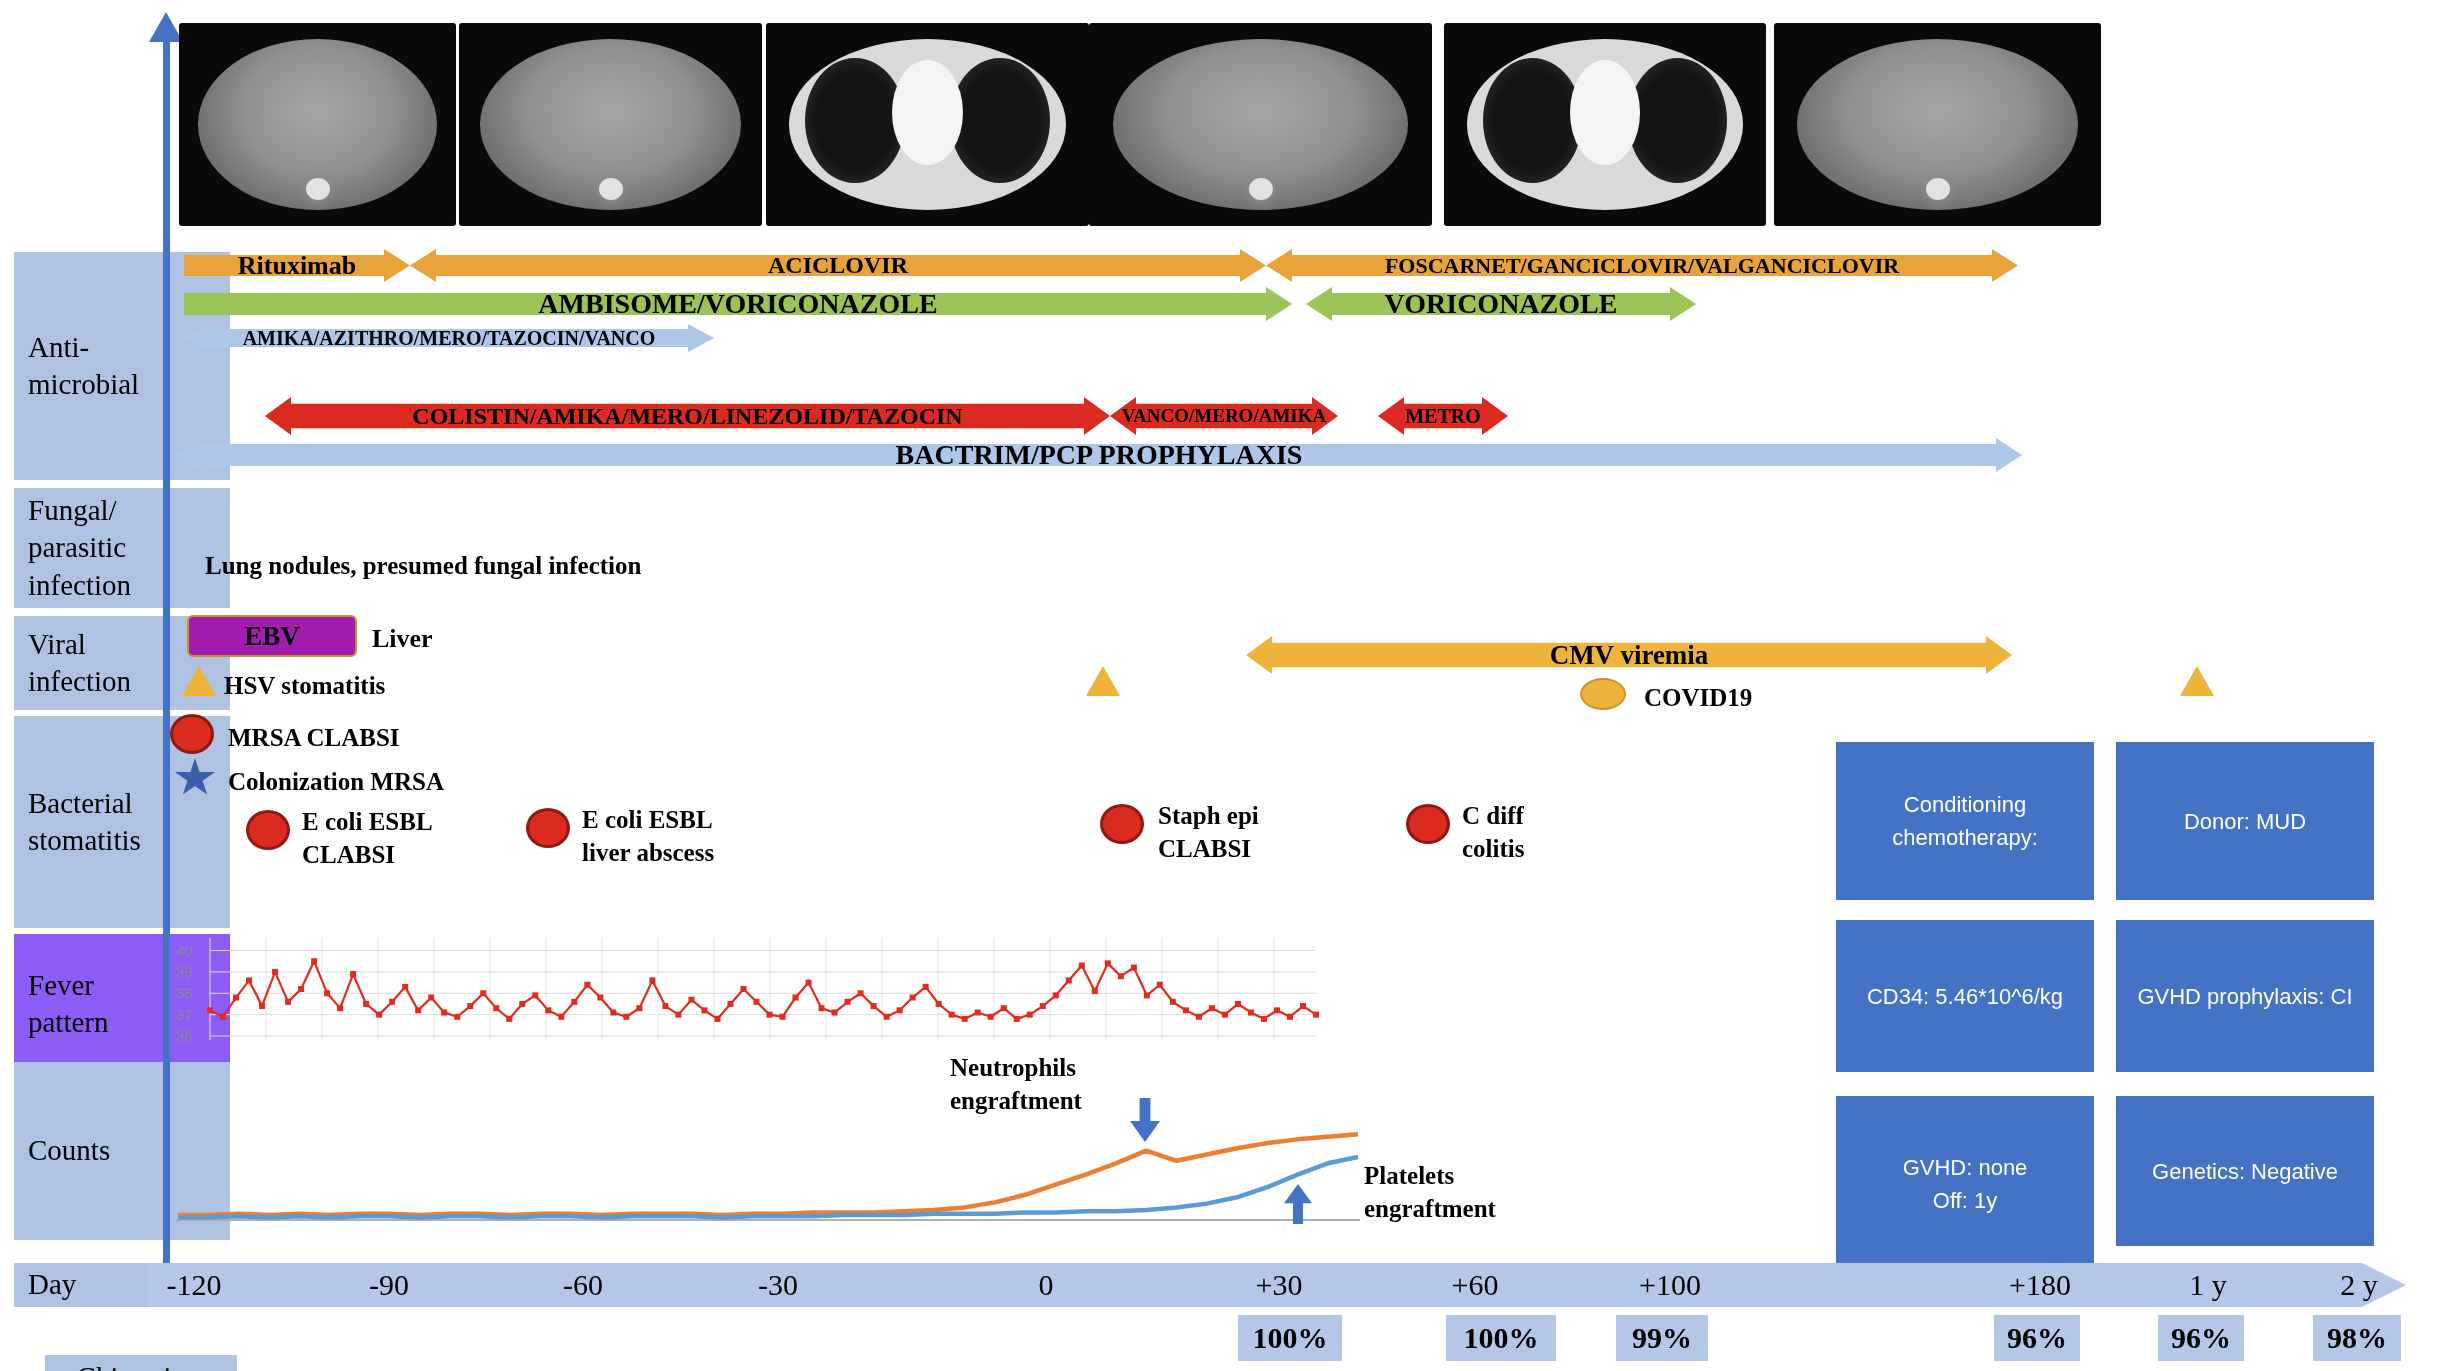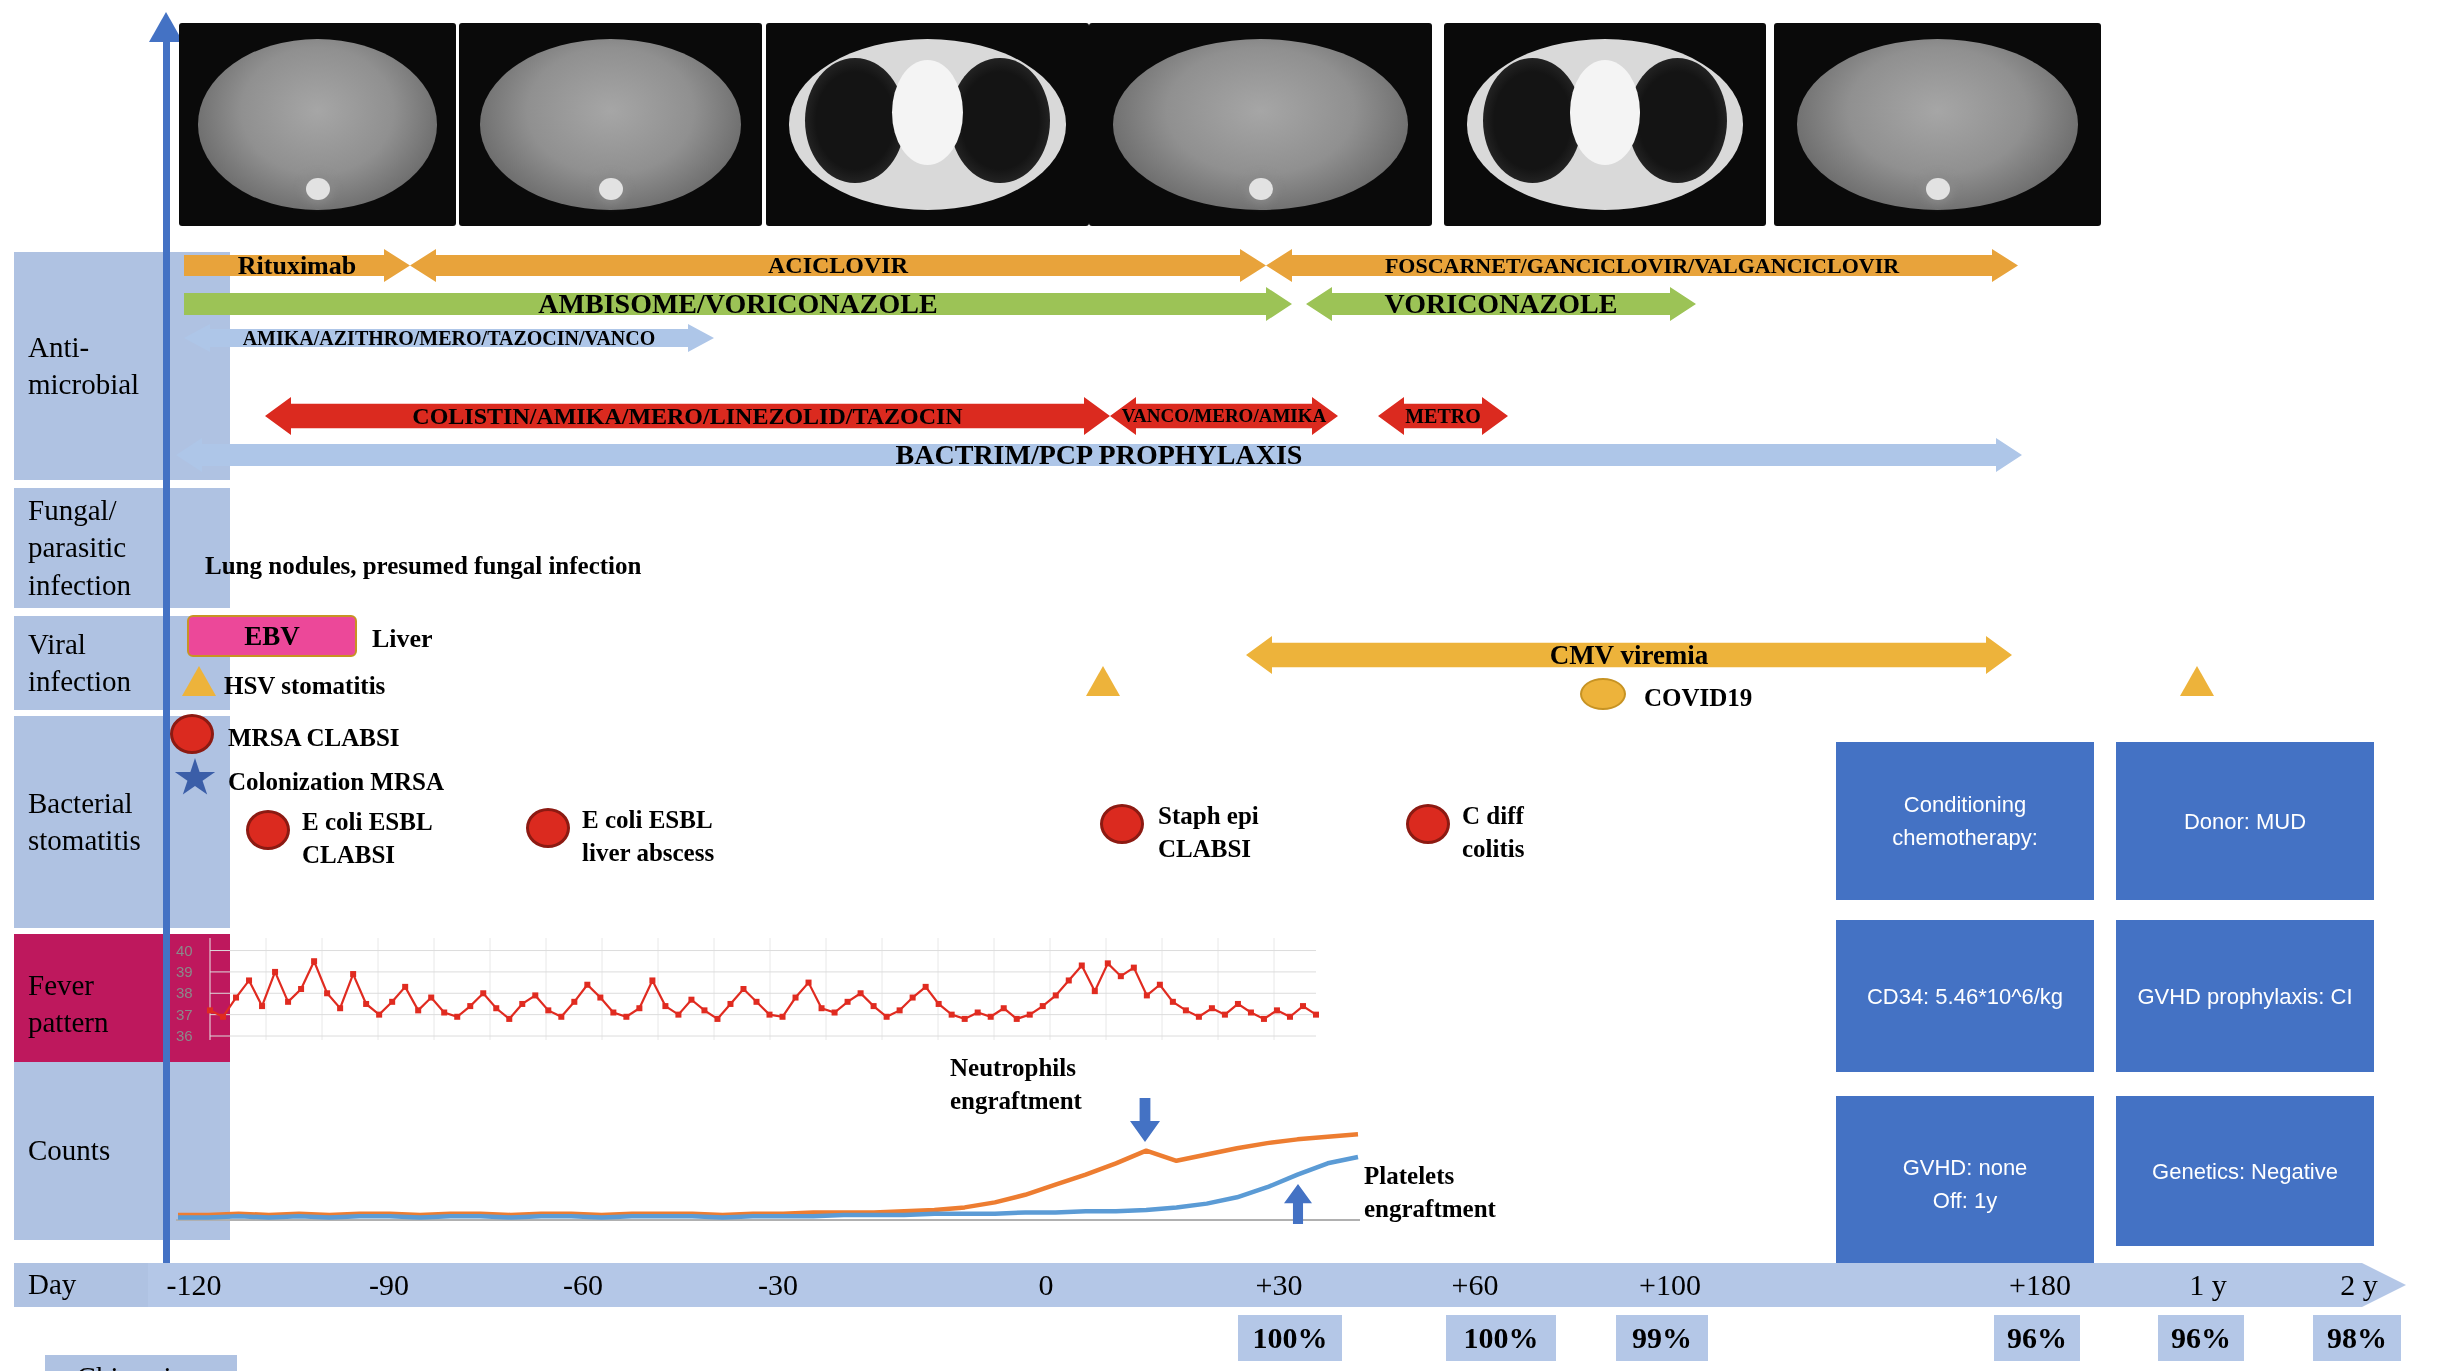--- a/index.html
+++ b/index.html
@@ -65,21 +65,21 @@
 
   <div class="rowlab" style="top: 252px; height: 228px; background-color: rgb(175, 194, 226);">Anti-
 microbial</div>
   <div class="rowlab" style="top: 488px; height: 120px; background-color: rgb(175, 194, 226);">Fungal/
 parasitic
 infection</div>
   <div class="rowlab" style="top: 616px; height: 94px; background-color: rgb(175, 194, 226);">Viral
 infection</div>
   <div class="rowlab" style="top: 716px; height: 212px; background-color: rgb(175, 194, 226);">Bacterial
 stomatitis</div>
-  <div class="rowlab" style="top: 934px; height: 140px; background-color: #be185d;">Fever
+  <div class="rowlab" style="top: 934px; height: 140px; background-color: #8b5cf6;">Fever
 pattern</div>
   <div class="rowlab" style="top: 1062px; height: 178px; background-color: rgb(175, 194, 226);">Counts</div>
   <div class="rowlab" style="top: 1263px; height: 44px; background-color: rgb(175, 194, 226);">Day</div>
 
   <div class="vaxis-head" style="left:149px;top:12px;"></div>
   <div class="vaxis" style="left:163px;top:40px;width:7px;height:1226px;"></div>
 
   <div class="ct abd" style="left:179px;top:23px;width:277px;height:203px;">
       <div class="body"></div>
       <div class="spine"></div>
@@ -115,21 +115,21 @@
   <div class="ar sgl" style="left: 184px; top: 287px; width: 1108px; height: 34px; font-size: 28px; background-color: rgb(156, 195, 86);">AMBISOME/VORICONAZOLE</div>
   <div class="ar dbl" style="left: 1306px; top: 287px; width: 390px; height: 34px; font-size: 28px; background-color: rgb(156, 195, 86);">VORICONAZOLE</div>
   <div class="ar dbl" style="left: 184px; top: 324px; width: 530px; height: 28px; font-size: 20px; background-color: rgb(174, 198, 232);">AMIKA/AZITHRO/MERO/TAZOCIN/VANCO</div>
   <div class="ar dbl" style="left: 265px; top: 397px; width: 845px; height: 38px; font-size: 24px; background-color: rgb(219, 42, 31);">COLISTIN/AMIKA/MERO/LINEZOLID/TAZOCIN</div>
   <div class="ar dbl" style="left: 1110px; top: 397px; width: 228px; height: 38px; font-size: 19px; background-color: rgb(219, 42, 31);">VANCO/MERO/AMIKA</div>
   <div class="ar dbl" style="left: 1378px; top: 397px; width: 130px; height: 38px; font-size: 20px; background-color: rgb(219, 42, 31);">METRO</div>
   <div class="ar dbl" style="left: 176px; top: 438px; width: 1846px; height: 34px; font-size: 28px; background-color: rgb(174, 198, 232);">BACTRIM/PCP PROPHYLAXIS</div>
 
   <div class="lbl" style="left:205px;top:550px;font-size:25px;">Lung nodules, presumed fungal infection</div>
 
-  <div class="ebv" style="left: 187px; top: 615px; width: 170px; height: 42px; font-size: 27px; background-color: #ec4899;">EBV</div>
+  <div class="ebv" style="left: 187px; top: 615px; width: 170px; height: 42px; font-size: 27px; background-color: #a21caf;">EBV</div>
   <div class="lbl" style="left:372px;top:622px;font-size:26px;">Liver</div>
   <div class="tri" style="left: 182px; top: 666px; width: 34px; height: 30px; background-color: rgb(237, 179, 59);"></div>
   <div class="lbl" style="left:224px;top:670px;font-size:25px;">HSV stomatitis</div>
   <div class="ar dbl" style="left: 1246px; top: 636px; width: 766px; height: 38px; font-size: 27px; background-color: rgb(237, 179, 59);">CMV viremia</div>
   <div class="tri" style="left: 1086px; top: 666px; width: 34px; height: 30px; background-color: rgb(237, 179, 59);"></div>
   <div class="oval" style="left: 1580px; top: 678px; width: 46px; height: 32px; background-color: rgb(237, 179, 59);"></div>
   <div class="lbl" style="left:1644px;top:682px;font-size:25px;">COVID19</div>
   <div class="tri" style="left: 2180px; top: 666px; width: 34px; height: 30px; background-color: rgb(237, 179, 59);"></div>
 
   <div class="circ" style="left: 170px; top: 714px; width: 44px; height: 40px; background-color: rgb(219, 42, 31);"></div>

